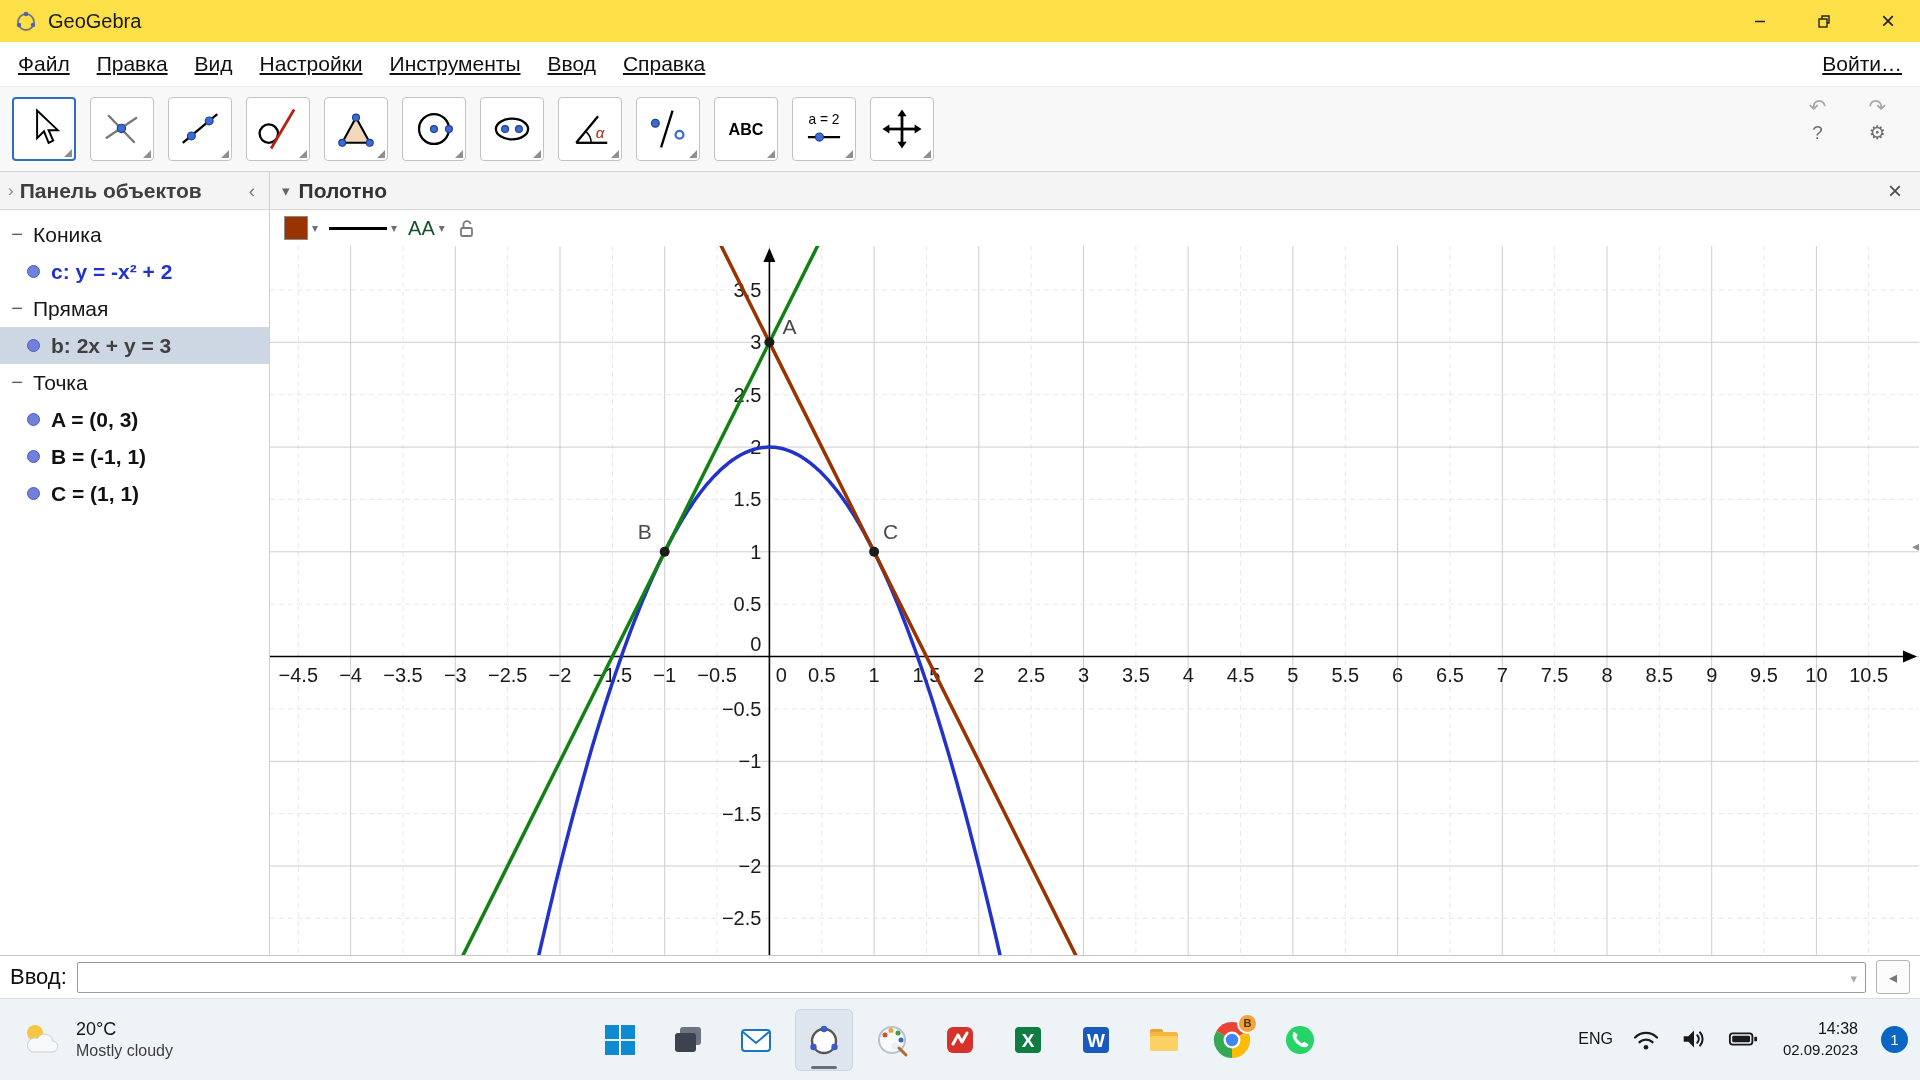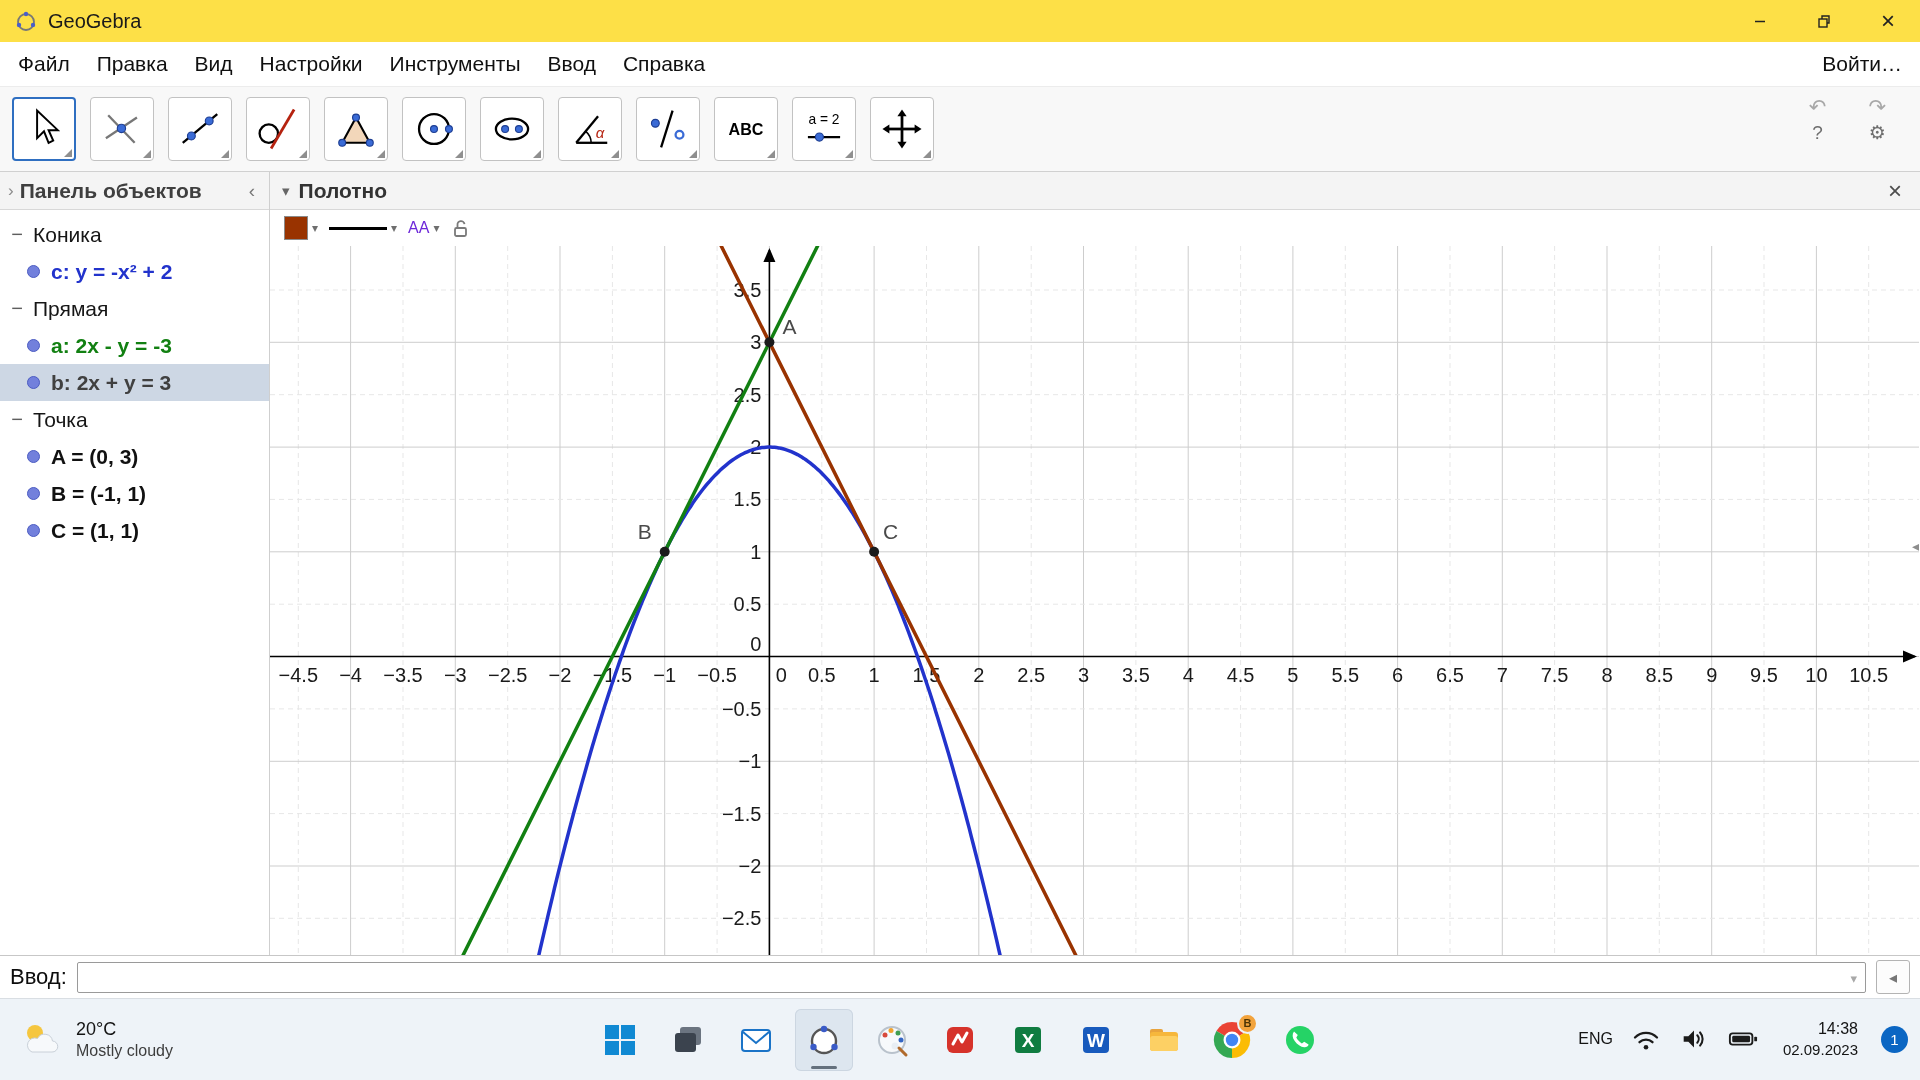--- a/index.html
+++ b/index.html
@@ -13,21 +13,21 @@
 
   
   .titlebar{height:42px;display:flex;align-items:center;background:#fde047;}
   .tb-logo{margin-left:14px;display:flex;}
   .tb-title{margin-left:10px;font-size:20px;color:#1a1a1a;}
   .win-controls{margin-left:auto;display:flex;height:100%;}
   .win-btn{width:64px;height:100%;display:flex;align-items:center;justify-content:center;background:none;border:none;color:#222;}
   .win-btn.close-btn{font-size:24px;font-weight:normal;}
 
   
-  .menubar{height:44px;display:flex;align-items:center;background:#fff;padding:0 18px;gap:27px;font-size:21px;}
+  .menubar{height:44px;display:flex;align-items:center;background:#fff;padding:0 18px;gap:27px;font-size:21px;text-decoration:underline;}
   .menu-item{color:#101010;}
   .menu-signin{margin-left:auto;color:#101010;}
 
   
   .toolbar{height:86px;background:#f8f8f8;border-top:1px solid #ececec;border-bottom:1px solid #d0d0d0;display:flex;align-items:center;padding:0 12px;box-sizing:border-box;}
   .tools{display:flex;gap:14px;}
   .tool{position:relative;width:64px;height:64px;background:#fff;border:1px solid #c2c2c2;border-radius:4px;display:flex;align-items:center;justify-content:center;padding:0;}
   .tool.selected{border:2px solid #2f6fc1;}
   .dd-corner{position:absolute;right:2px;bottom:2px;width:0;height:0;border-right:8px solid #8f8f8f;border-top:8px solid transparent;}
   .tb-right{margin-left:auto;align-self:flex-start;margin-top:8px;margin-right:16px;display:grid;grid-template-columns:auto auto;gap:2px 30px;justify-items:center;}
@@ -51,21 +51,21 @@
 
   .canvas{flex:1;display:flex;flex-direction:column;position:relative;background:#fff;min-width:0;}
   .canvas-header{height:38px;flex:0 0 38px;background:#f4f4f4;border-bottom:1px solid #d8d8d8;display:flex;align-items:center;padding:0 12px;gap:9px;font-size:21px;font-weight:bold;color:#333;box-sizing:border-box;}
   .cv-exp{color:#666;font-size:15px;font-weight:normal;}
   .canvas-close{margin-left:auto;background:none;border:none;color:#4d4d4d;font-size:24px;line-height:20px;}
   .stylebar{height:36px;flex:0 0 36px;background:#fff;display:flex;align-items:center;gap:7px;padding:0 12px;}
   .sb-btn{display:flex;align-items:center;gap:4px;background:none;border:none;padding:2px;}
   .swatch{width:22px;height:22px;border:1px solid #8a8a8a;display:inline-block;}
   .sb-dd{font-size:12px;color:#6f6f6f;}
   .line-sample{width:58px;height:3px;background:#000;display:inline-block;}
-  .sb-aa{font-size:16px;color:#6d28d9;}
+  .sb-aa{font-size:20px;color:#14532d;}
   .graph{flex:1;position:relative;background:#fff;}
   #graph-svg{display:block;}
   .edge-arrow{position:absolute;right:1px;top:366px;color:#8d8d8d;font-size:14px;background:none;border:none;padding:0;}
 
   
   .inputbar{height:43px;box-sizing:border-box;border-top:1px solid #c7c7c7;background:#fff;display:flex;align-items:center;padding:0 10px;gap:10px;}
   .input-label{font-size:22px;color:#0d0d0d;}
   .input-wrap{flex:1;position:relative;}
   .input-wrap input{width:100%;height:31px;box-sizing:border-box;border:1px solid #9a9a9a;border-radius:2px;font-size:20px;padding:0 26px 0 8px;font-family:inherit;background:#fff;}
   .input-arrow{position:absolute;right:9px;top:9px;color:#a8a8a8;font-size:13px;pointer-events:none;}
@@ -263,24 +263,20 @@
           <span class="texp">−</span>
           <span>Коника</span>
         </div>
         <div class="trow titem">
           <span class="tbullet"></span>
           <span style="color: rgb(34, 51, 204);">c: y = -x² + 2</span>
         </div>
         <div class="trow tgroup">
           <span class="texp">−</span>
           <span>Прямая</span>
-        </div>
-        <div class="trow titem">
-          <span class="tbullet"></span>
-          <span style="color: rgb(18, 128, 18);">a: 2x - y = -3</span>
         </div>
         <div class="trow titem sel">
           <span class="tbullet"></span>
           <span style="color: #404040;">b: 2x + y = 3</span>
         </div>
         <div class="trow tgroup">
           <span class="texp">−</span>
           <span>Точка</span>
         </div>
         <div class="trow titem">

